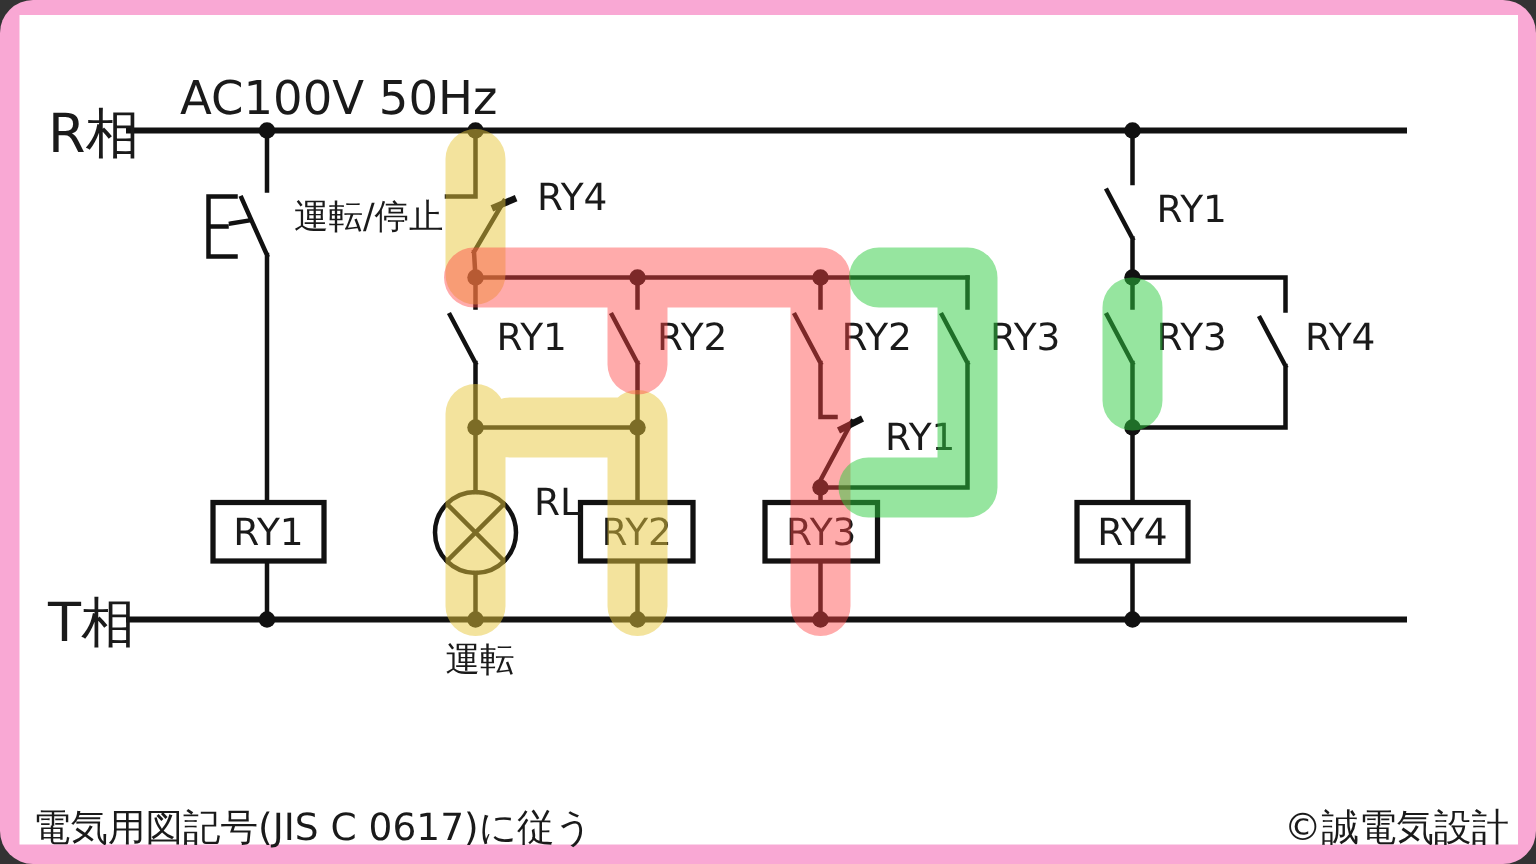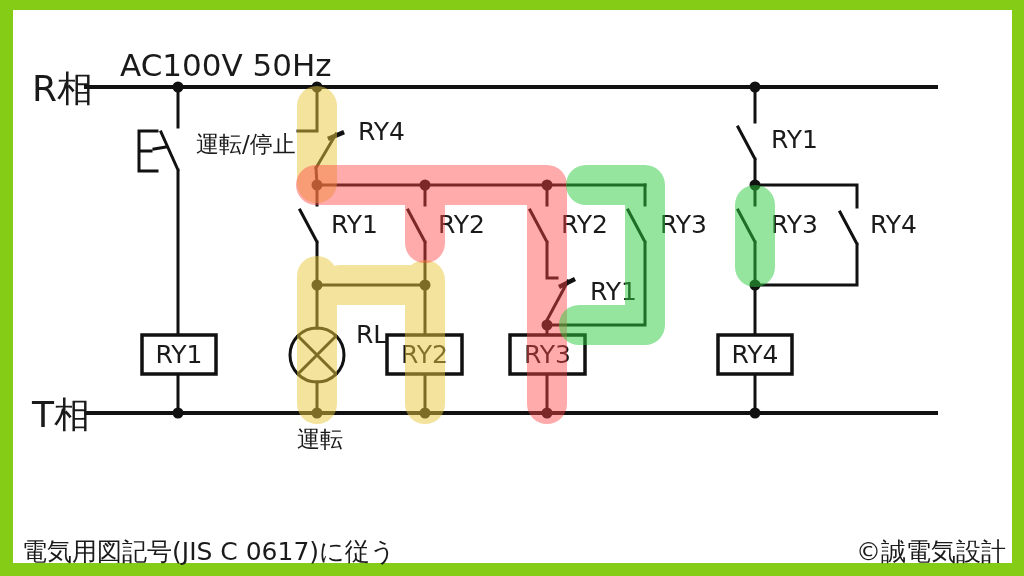--- a/index.html
+++ b/index.html
@@ -1,21 +1,22 @@
 <!DOCTYPE html>
 <html><head>
 <meta charset="utf-8">
 <style>
   html,body{margin:0;padding:0;background:#333;}
   #stage{
     position:relative;
     width:1024px;height:576px;
-    background:#84cc16;
+    background:#f9a8d4;
     overflow:hidden;
     font-family:"DejaVu Sans","Liberation Sans",sans-serif;
+    border-radius:22px;
   }
   #panel{
     position:absolute;left:13px;top:10px;width:999px;height:553px;
     background:#ffffff;
   }
   svg{position:absolute;left:0;top:0;}
   text{font-family:"DejaVu Sans","Liberation Sans",sans-serif;fill:#1a1a1a;}
   .wire{stroke:#111;stroke-width:3;fill:none;stroke-linecap:square;}
   .rail{stroke:#111;stroke-width:4;fill:none;}
   .tick{stroke:#111;stroke-width:4.5;fill:none;stroke-linecap:square;}

